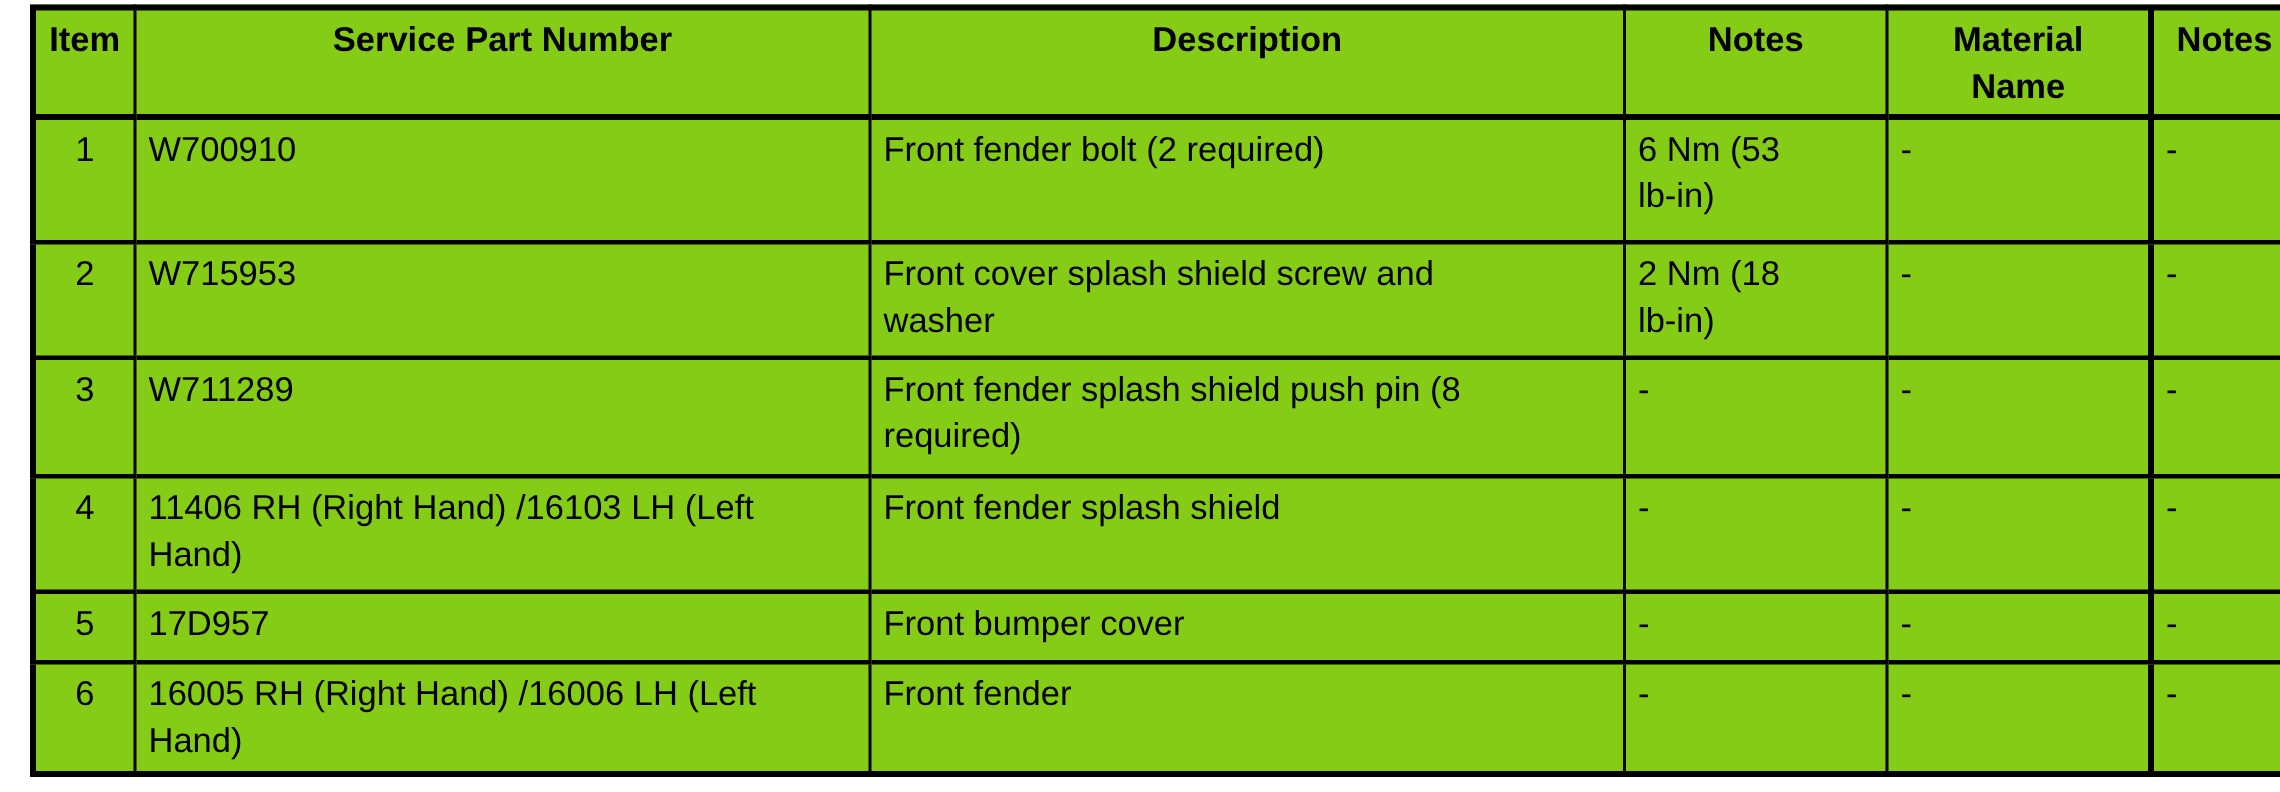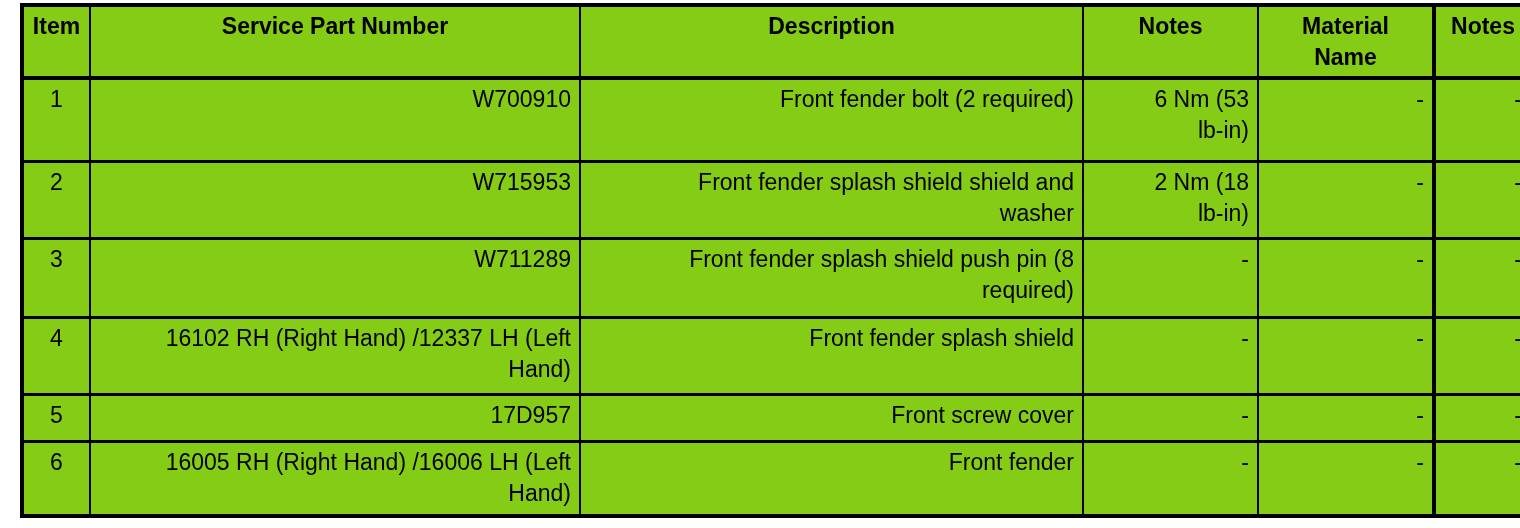--- a/index.html
+++ b/index.html
@@ -30,21 +30,21 @@
     box-sizing: border-box;
     border: 2px solid #000000;
     border-top-width: 3px;
     vertical-align: top;
     font-size: 23px;
     line-height: 31px;
     color: #000000;
     white-space: pre-line;
     overflow: hidden;
     padding: 4px 8px 2px 8px;
-    text-align: right;
+    text-align: left;
     font-weight: normal;
   }
   thead th {
     font-weight: bold;
     text-align: center;
     border-bottom-width: 4px;
     padding: 4px 2px 2px 2px;
   }
   th:first-child, td:first-child { border-left-width: 4px; }
   th:last-child,  td:last-child  { border-right-width: 4px; border-left-width: 4px; }
@@ -87,49 +87,49 @@
     <td class="c-part">W700910</td>
     <td class="c-desc">Front fender bolt (2 required)</td>
     <td class="c-torque">6 Nm (53
 lb-in)</td>
     <td class="c-material">-</td>
     <td class="c-notes">-</td>
   </tr>
         <tr>
     <td class="c-item">2</td>
     <td class="c-part">W715953</td>
-    <td class="c-desc">Front fender splash shield shield and
+    <td class="c-desc">Front cover splash shield screw and
 washer</td>
     <td class="c-torque">2 Nm (18
 lb-in)</td>
     <td class="c-material">-</td>
     <td class="c-notes">-</td>
   </tr>
         <tr>
     <td class="c-item">3</td>
     <td class="c-part">W711289</td>
     <td class="c-desc">Front fender splash shield push pin (8
 required)</td>
     <td class="c-torque">-</td>
     <td class="c-material">-</td>
     <td class="c-notes">-</td>
   </tr>
         <tr>
     <td class="c-item">4</td>
-    <td class="c-part">16102 RH (Right Hand) /12337 LH (Left
+    <td class="c-part">11406 RH (Right Hand) /16103 LH (Left
 Hand)</td>
     <td class="c-desc">Front fender splash shield</td>
     <td class="c-torque">-</td>
     <td class="c-material">-</td>
     <td class="c-notes">-</td>
   </tr>
         <tr>
     <td class="c-item">5</td>
     <td class="c-part">17D957</td>
-    <td class="c-desc">Front screw cover</td>
+    <td class="c-desc">Front bumper cover</td>
     <td class="c-torque">-</td>
     <td class="c-material">-</td>
     <td class="c-notes">-</td>
   </tr>
         <tr>
     <td class="c-item">6</td>
     <td class="c-part">16005 RH (Right Hand) /16006 LH (Left
 Hand)</td>
     <td class="c-desc">Front fender</td>
     <td class="c-torque">-</td>

